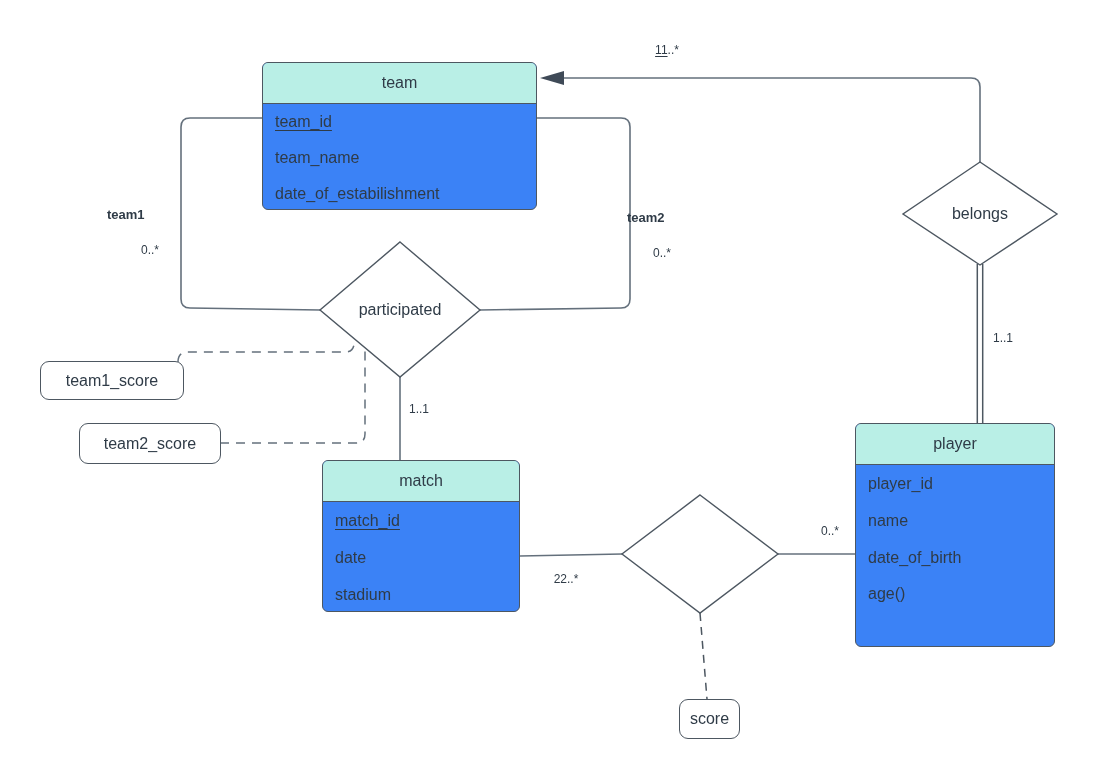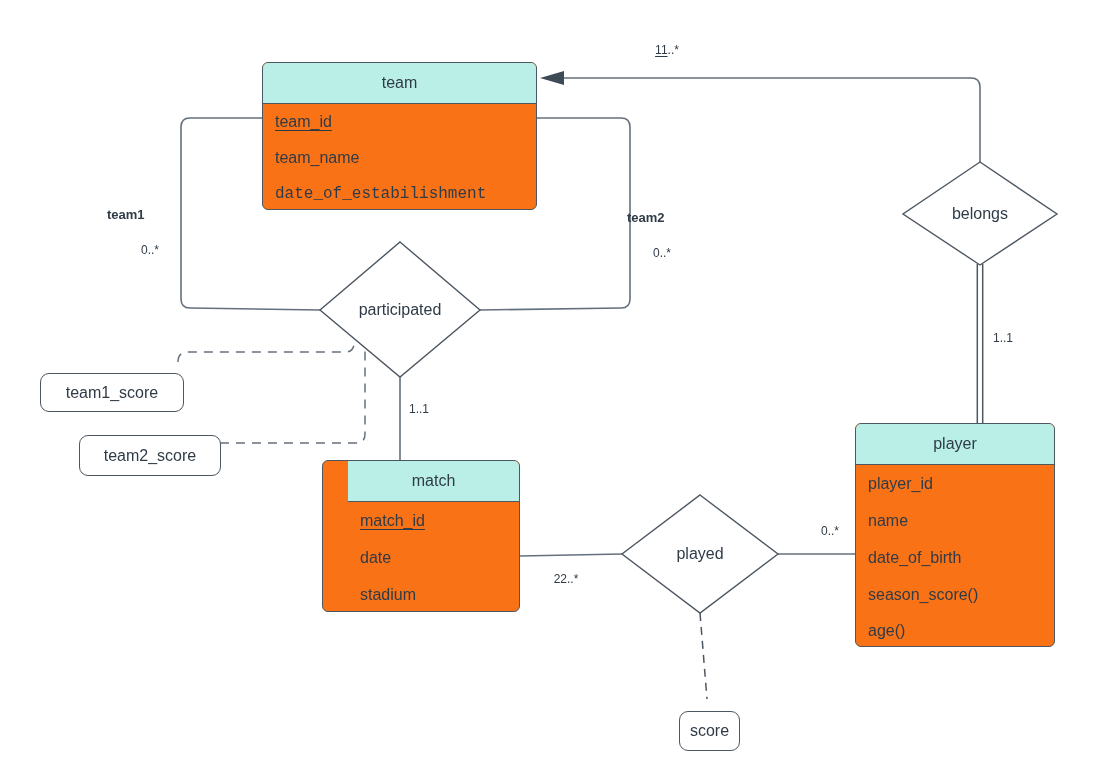--- a/index.html
+++ b/index.html
@@ -9,21 +9,21 @@
     background:#ffffff;
     font-family:"Liberation Sans", sans-serif;
     color:#2f3b47;
     overflow:hidden;
   }
   svg.wires{position:absolute;left:0;top:0;width:1120px;height:780px;}
 
   
   .entity{
     position:absolute;
-    background:#f97316;
+    background:#3b82f6;
     border:1px solid #4d5761;
     border-radius:6px;
     box-sizing:border-box;
     overflow:hidden;
   }
   .entity .hdr{
     background:#b9efe6;
     border-bottom:1px solid #4d5761;
     display:flex;align-items:center;justify-content:center;
     font-size:16px;
@@ -47,21 +47,20 @@
 
   
   .bubble{
     position:absolute;
     border:1px solid #4d5761;
     border-radius:9px;
     background:#ffffff;
     display:flex;align-items:center;justify-content:center;
     font-size:16px;color:#2f3b47;
     box-sizing:border-box;
-    margin-top:12px;
   }
 
   
   .elabel{
     position:absolute;
     font-size:12px;color:#2f3b47;
     text-align:center;
   }
   .elabel.left{text-align:left;}
   .rolelabel{
@@ -102,42 +101,40 @@
 
     <polygon points="400,242 480,310 400,377 320,310" fill="#ffffff" stroke="#4d5761" stroke-width="1.4"></polygon>
     <polygon points="700,495 778,554 700,613 622,554" fill="#ffffff" stroke="#4d5761" stroke-width="1.4"></polygon>
     <polygon points="980,162 1057,214 980,265 903,214" fill="#ffffff" stroke="#4d5761" stroke-width="1.4"></polygon>
   </svg>
 
   <div class="entity" style="left:262px;top:62px;width:275px;height:148px;">
     <div class="hdr" style="height:40px;">team</div>
     <div class="row u" style="height:36px;">team_id</div>
     <div class="row" style="height:36px;">team_name</div>
-    <div class="row" style="height:36px;font-family:Liberation Mono, monospace;">date_of_estabilishment</div>
+    <div class="row" style="height:36px;">date_of_estabilishment</div>
   </div>
 
-  <div class="entity" style="left:322px;top:460px;width:198px;height:152px;padding-left:25px;">
+  <div class="entity" style="left:322px;top:460px;width:198px;height:152px;">
     <div class="hdr" style="height:40px;">match</div>
     <div class="row u" style="height:37px;">match_id</div>
     <div class="row" style="height:37px;">date</div>
     <div class="row" style="height:37px;text-align:right;">stadium</div>
   </div>
 
   <div class="entity" style="left:855px;top:423px;width:200px;height:224px;">
     <div class="hdr" style="height:40px;">player</div>
     <div class="row" style="height:37px;">player_id</div>
     <div class="row" style="height:37px;">name</div>
     <div class="row" style="height:37px;">date_of_birth</div>
-    <div class="row" style="height:37px;">season_score()</div>
     <div class="row" style="height:36px;">age()</div>
   </div>
 
   <div class="dlabel" style="left:320px;top:296px;width:160px;height:28px;">participated</div>
   <div class="dlabel" style="left:903px;top:200px;width:154px;height:28px;">belongs</div>
-  <div class="dlabel" style="left:622px;top:540px;width:156px;height:28px;">played</div>
 
   <div class="bubble" style="left:40px;top:361px;width:144px;height:39px;">team1_score</div>
   <div class="bubble" style="left:79px;top:423px;width:142px;height:41px;">team2_score</div>
   <div class="bubble" style="left:679px;top:699px;width:61px;height:40px;">score</div>
 
   <div class="elabel" style="left:627px;top:43px;width:80px;">
     <span class="ul">11</span><span>..*</span>
   </div>
 
   <div class="rolelabel" style="left:107px;top:207px;width:80px;">team1</div>

